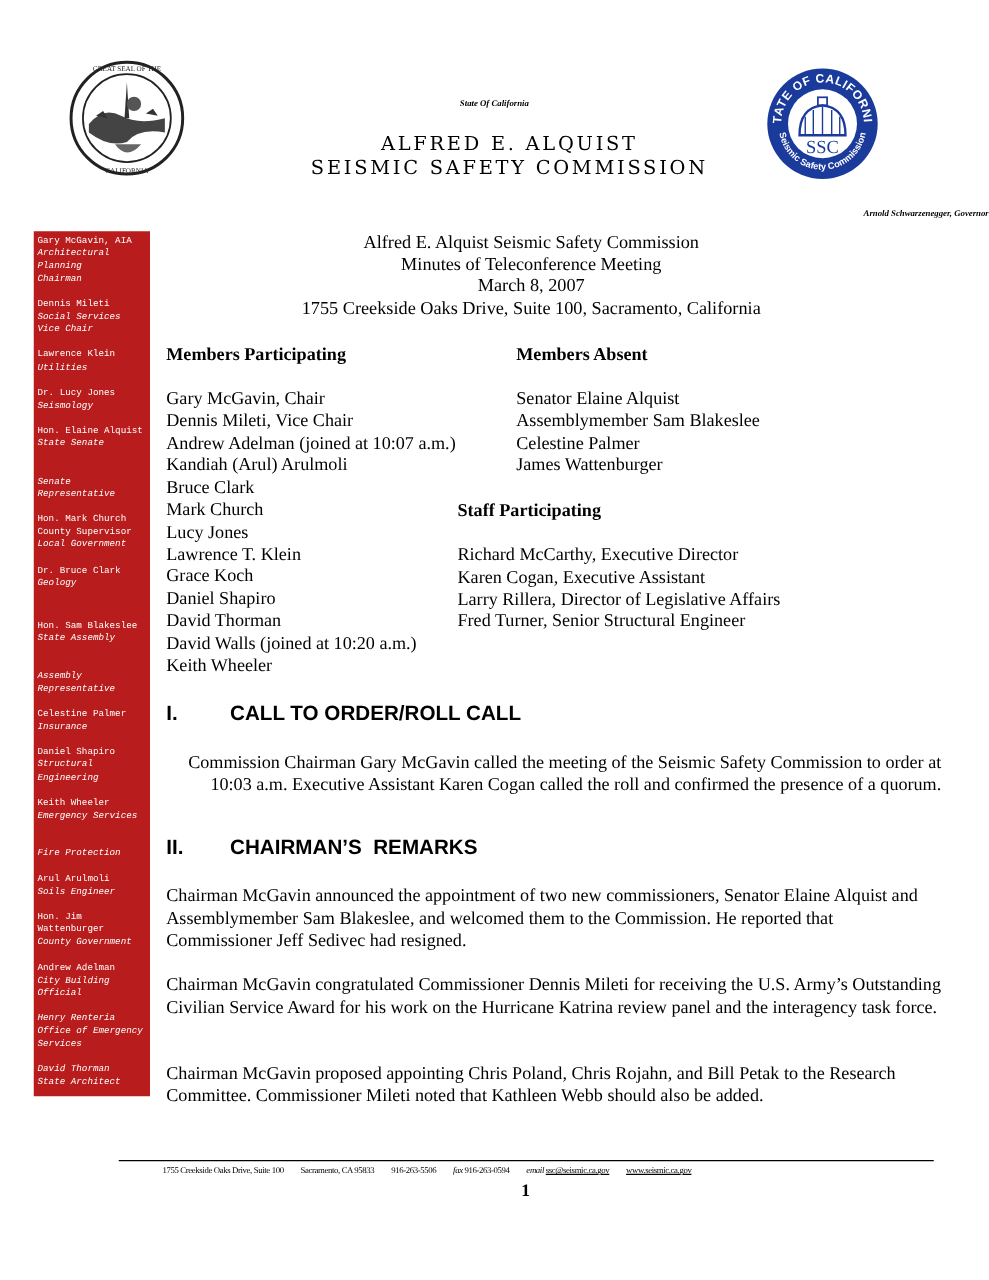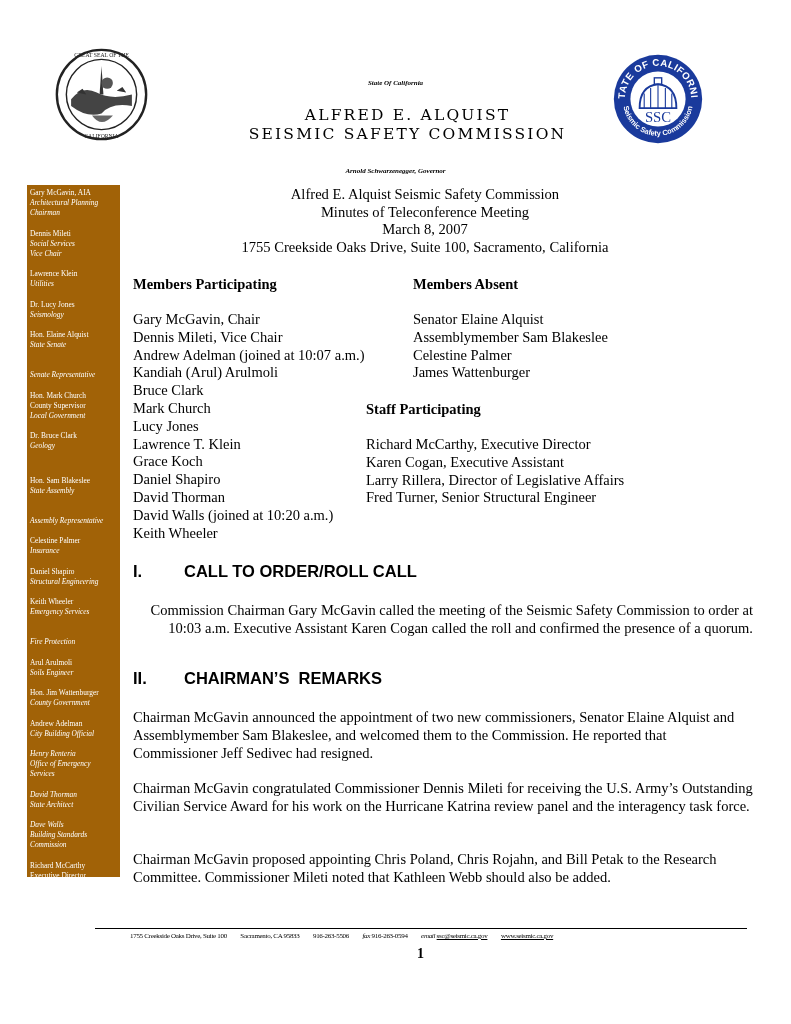--- a/index.html
+++ b/index.html
@@ -4,24 +4,24 @@
   <style>
     html, body { margin: 0; padding: 0; background: #ffffff; }
     body { width: 791px; height: 1024px; position: relative; overflow: hidden; color: #000; font-family: "Liberation Serif", serif; }
     .abs { position: absolute; }
 
     
     .seal-left { left: 54px; top: 47px; width: 95px; height: 95px; }
     .seal-right { left: 612px; top: 53px; width: 92px; height: 92px; }
     .state-line { left: 0; width: 791px; top: 79px; text-align: center; font-size: 7px; font-weight: bold; font-style: italic; letter-spacing: 0; }
     .agency-title { left: 0; width: 791px; top: 106px; text-align: center; font-family: "DejaVu Serif", serif; font-size: 15.5px; letter-spacing: 2.2px; line-height: 19px; padding-left: 12px; }
-    .governor-line { left: 0; width: 791px; top: 167px; text-align: center; font-size: 7px; font-weight: bold; font-style: italic; }
-
-    
-    .sidebar { left: 27px; top: 185px; width: 93px; height: 692px; background: #a16207; color: #ffffff; box-sizing: border-box; padding: 3px 2px 0 3px; font-family: Liberation Serif, serif; font-size: 7.4px; line-height: 10.2px; }
+    .governor-line { left: 0; width: 791px; top: 167px; text-align: right; font-size: 7px; font-weight: bold; font-style: italic; }
+
+    
+    .sidebar { left: 27px; top: 185px; width: 93px; height: 692px; background: #b91c1c; color: #ffffff; box-sizing: border-box; padding: 3px 2px 0 3px; font-family: Liberation Mono, monospace; font-size: 7.4px; line-height: 10.2px; }
     .sb-entry { margin-bottom: 10px; }
     .sb-entry .nm { display: block; }
     .sb-entry .rl { display: block; font-style: italic; }
 
     
     .doc-title { left: 160px; width: 530px; top: 186px; text-align: center; font-size: 14.6px; line-height: 17.5px; }
 
     
     .sec-head { font-weight: bold; font-size: 14.5px; }
     .list { font-size: 14.5px; line-height: 17.8px; font-family: Liberation Serif, serif; }

